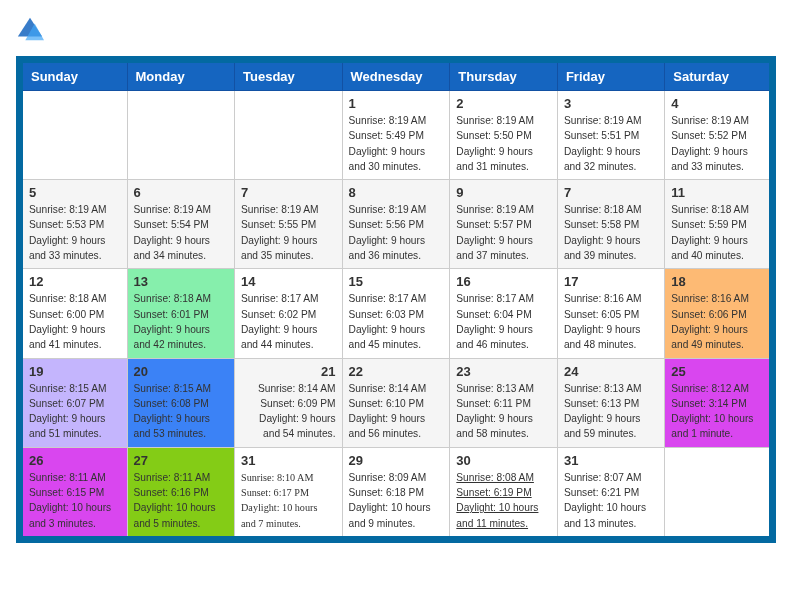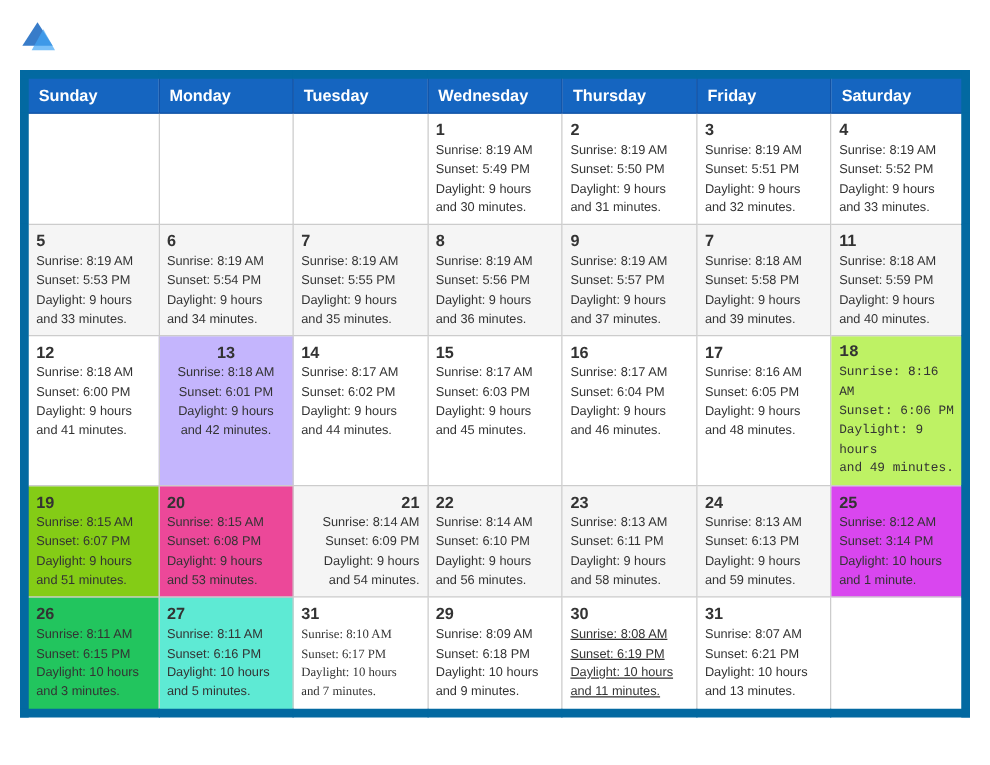--- a/index.html
+++ b/index.html
@@ -207,21 +207,21 @@
         </td>
       </tr>
       <tr>
         <td style="background: rgb(255, 255, 255);">
           <span class="day-num">12</span>
           <div class="day-info" style="white-space: pre-line;">Sunrise: 8:18 AM
 Sunset: 6:00 PM
 Daylight: 9 hours
 and 41 minutes.</div>
         </td>
-        <td style="background: #c4b5fd; text-align: center;">
+        <td style="background: #86efac;">
           <span class="day-num">13</span>
           <div class="day-info" style="white-space: pre-line;">Sunrise: 8:18 AM
 Sunset: 6:01 PM
 Daylight: 9 hours
 and 42 minutes.</div>
         </td>
         <td style="background: rgb(255, 255, 255);">
           <span class="day-num">14</span>
           <div class="day-info" style="white-space: pre-line;">Sunrise: 8:17 AM
 Sunset: 6:02 PM
@@ -242,37 +242,37 @@
 Daylight: 9 hours
 and 46 minutes.</div>
         </td>
         <td style="background: rgb(255, 255, 255);">
           <span class="day-num">17</span>
           <div class="day-info" style="white-space: pre-line;">Sunrise: 8:16 AM
 Sunset: 6:05 PM
 Daylight: 9 hours
 and 48 minutes.</div>
         </td>
-        <td style="background: #bef264; font-family: Liberation Mono, monospace;">
+        <td style="background: #fdba74;">
           <span class="day-num">18</span>
           <div class="day-info" style="white-space: pre-line;">Sunrise: 8:16 AM
 Sunset: 6:06 PM
 Daylight: 9 hours
 and 49 minutes.</div>
         </td>
       </tr>
       <tr>
-        <td style="background: #84cc16;">
+        <td style="background: #c4b5fd;">
           <span class="day-num">19</span>
           <div class="day-info" style="white-space: pre-line;">Sunrise: 8:15 AM
 Sunset: 6:07 PM
 Daylight: 9 hours
 and 51 minutes.</div>
         </td>
-        <td style="background: #ec4899;">
+        <td style="background: #3b82f6;">
           <span class="day-num">20</span>
           <div class="day-info" style="white-space: pre-line;">Sunrise: 8:15 AM
 Sunset: 6:08 PM
 Daylight: 9 hours
 and 53 minutes.</div>
         </td>
         <td style="background: rgb(245, 245, 245); text-align: right;">
           <span class="day-num">21</span>
           <div class="day-info" style="white-space: pre-line;">Sunrise: 8:14 AM
 Sunset: 6:09 PM
@@ -302,28 +302,28 @@
         </td>
         <td style="background: #d946ef;">
           <span class="day-num">25</span>
           <div class="day-info" style="white-space: pre-line;">Sunrise: 8:12 AM
 Sunset: 3:14 PM
 Daylight: 10 hours
 and 1 minute.</div>
         </td>
       </tr>
       <tr>
-        <td style="background: #22c55e;">
+        <td style="background: #d946ef;">
           <span class="day-num">26</span>
           <div class="day-info" style="white-space: pre-line;">Sunrise: 8:11 AM
 Sunset: 6:15 PM
 Daylight: 10 hours
 and 3 minutes.</div>
         </td>
-        <td style="background: #5eead4;">
+        <td style="background: #84cc16;">
           <span class="day-num">27</span>
           <div class="day-info" style="white-space: pre-line;">Sunrise: 8:11 AM
 Sunset: 6:16 PM
 Daylight: 10 hours
 and 5 minutes.</div>
         </td>
         <td style="background: rgb(255, 255, 255);">
           <span class="day-num">31</span>
           <div class="day-info" style="white-space: pre-line; font-family: Liberation Serif, serif;">Sunrise: 8:10 AM
 Sunset: 6:17 PM

